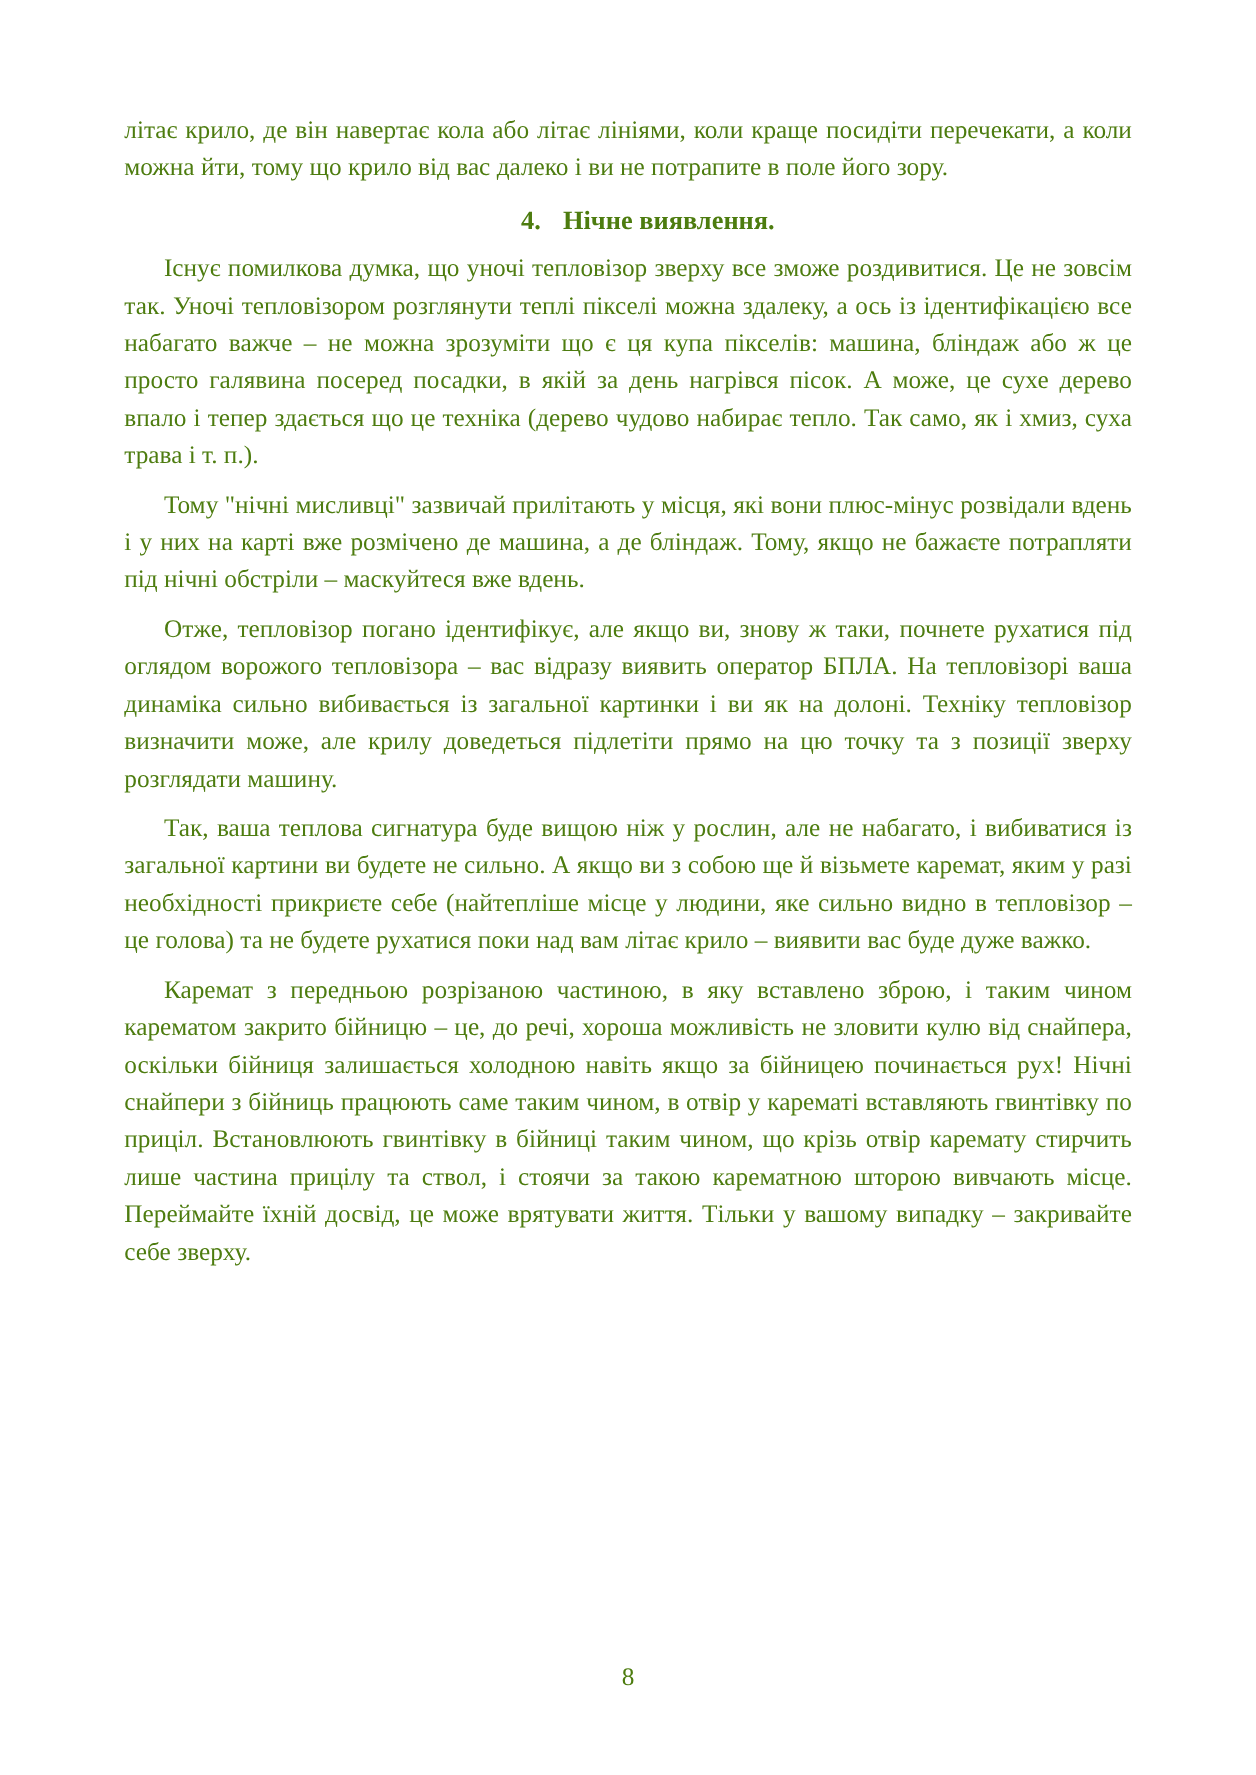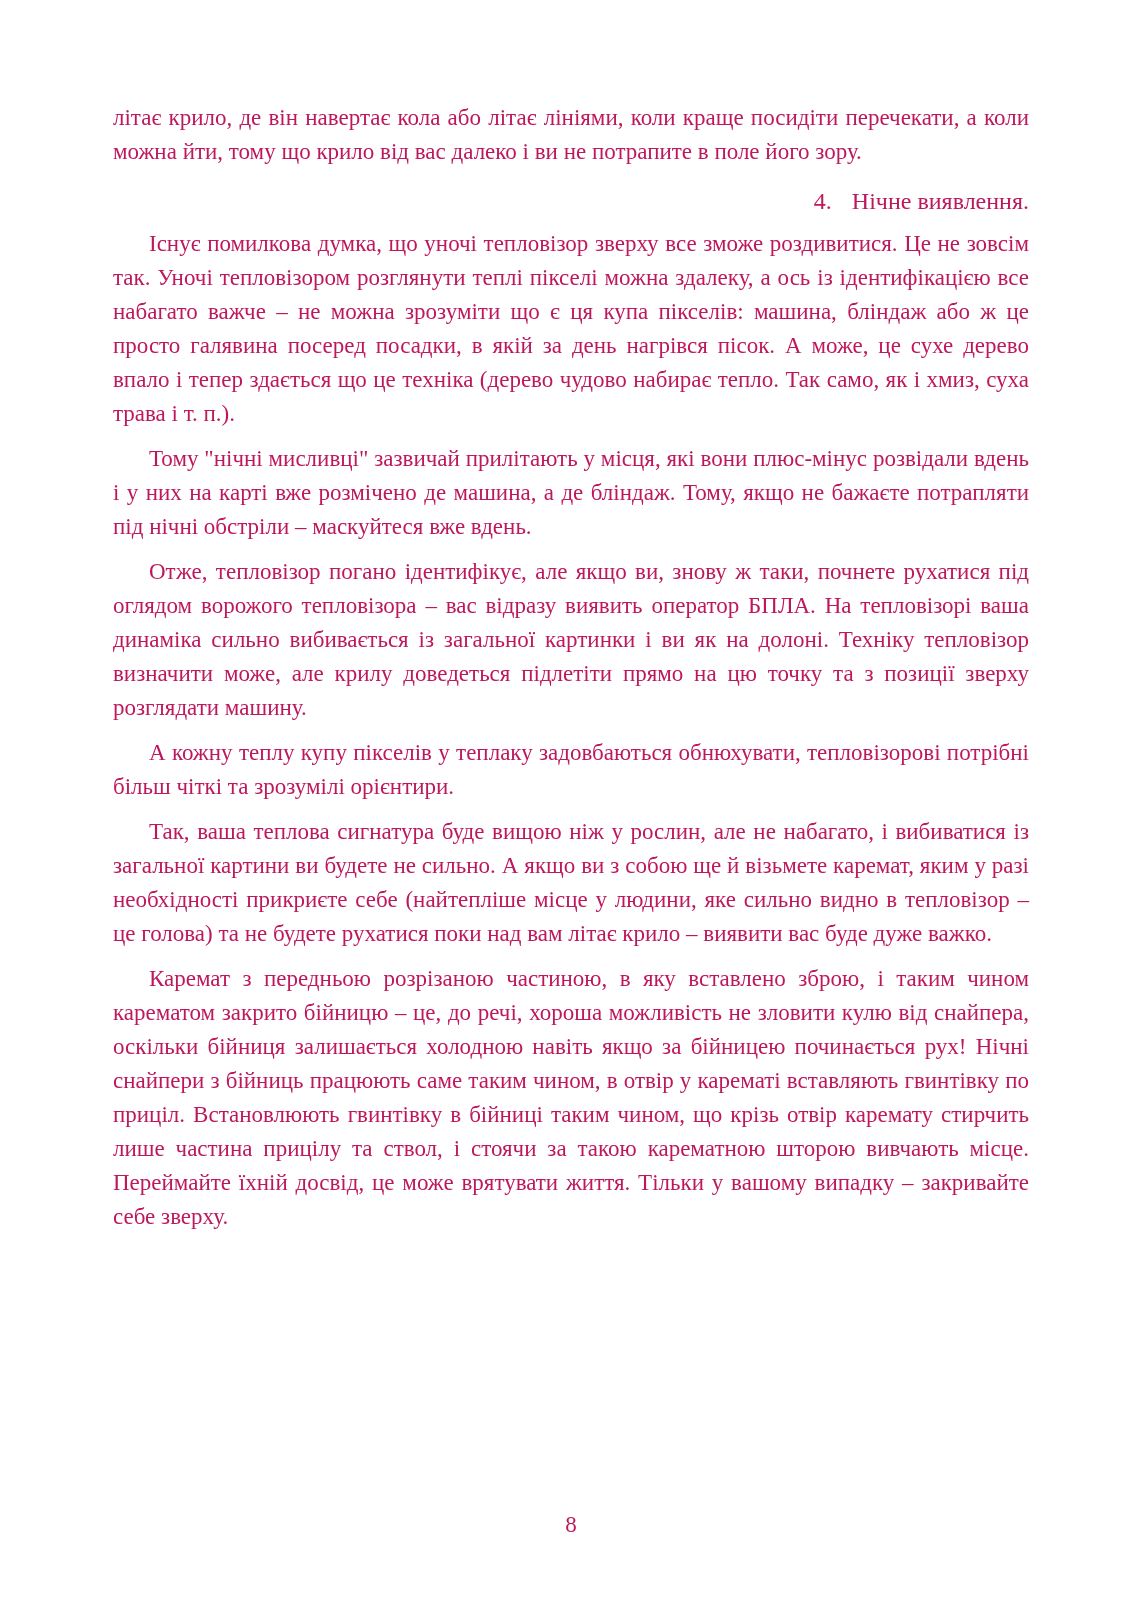--- a/index.html
+++ b/index.html
@@ -6,45 +6,45 @@
     margin: 0;
     padding: 0;
     background: #ffffff;
   }
   .page {
     position: relative;
     width: 1142px;
     height: 1614px;
     background: #ffffff;
     font-family: "Liberation Serif", "DejaVu Serif", serif;
-    color: #be185d;
+    color: #4d7c0f;
     overflow: hidden;
   }
   .content {
     position: absolute;
     left: 113px;
     top: 101px;
     width: 916px;
     font-size: 23px;
     line-height: 34px;
     text-align: justify;
   }
   .para {
     margin: 0 0 11px 0;
     text-indent: 36px;
   }
   .para.no-indent {
     text-indent: 0;
   }
   .heading {
     font-size: 24px;
-    font-weight: normal;
+    font-weight: bold;
     margin: 15px 0 9px 0;
     padding-left: 36px;
-    text-align: right;
+    text-align: center;
     line-height: 34px;
   }
   .heading .sec-num {
     margin-right: 20px;
   }
   .page-number {
     position: absolute;
     top: 1510px;
     left: 0;
     width: 100%;
@@ -61,20 +61,19 @@
 
     <p class="para no-indent">літає крило, де він навертає кола або літає лініями, коли краще посидіти перечекати, а коли можна йти, тому що крило від вас далеко і ви не потрапите в поле його зору.</p>
 
     <h2 class="heading">
       <span class="sec-num">4.</span><span>Нічне виявлення.</span>
     </h2>
 
     <p class="para">Існує помилкова думка, що уночі тепловізор зверху все зможе роздивитися. Це не зовсім так. Уночі тепловізором розглянути теплі пікселі можна здалеку, а ось із ідентифікацією все набагато важче – не можна зрозуміти що є ця купа пікселів: машина, бліндаж або ж це просто галявина посеред посадки, в якій за день нагрівся пісок. А може, це сухе дерево впало і тепер здається що це техніка (дерево чудово набирає тепло. Так само, як і хмиз, суха трава і т. п.).</p>
     <p class="para">Тому "нічні мисливці" зазвичай прилітають у місця, які вони плюс-мінус розвідали вдень і у них на карті вже розмічено де машина, а де бліндаж. Тому, якщо не бажаєте потрапляти під нічні обстріли – маскуйтеся вже вдень.</p>
     <p class="para">Отже, тепловізор погано ідентифікує, але якщо ви, знову ж таки, почнете рухатися під оглядом ворожого тепловізора – вас відразу виявить оператор БПЛА. На тепловізорі ваша динаміка сильно вибивається із загальної картинки і ви як на долоні. Техніку тепловізор визначити може, але крилу доведеться підлетіти прямо на цю точку та з позиції зверху розглядати машину.</p>
-    <p class="para">А кожну теплу купу пікселів у теплаку задовбаються обнюхувати, тепловізорові потрібні більш чіткі та зрозумілі орієнтири.</p>
     <p class="para">Так, ваша теплова сигнатура буде вищою ніж у рослин, але не набагато, і вибиватися із загальної картини ви будете не сильно. А якщо ви з собою ще й візьмете каремат, яким у разі необхідності прикриєте себе (найтепліше місце у людини, яке сильно видно в тепловізор – це голова) та не будете рухатися поки над вам літає крило – виявити вас буде дуже важко.</p>
     <p class="para">Каремат з передньою розрізаною частиною, в яку вставлено зброю, і таким чином карематом закрито бійницю – це, до речі, хороша можливість не зловити кулю від снайпера, оскільки бійниця залишається холодною навіть якщо за бійницею починається рух! Нічні снайпери з бійниць працюють саме таким чином, в отвір у карематі вставляють гвинтівку по приціл. Встановлюють гвинтівку в бійниці таким чином, що крізь отвір каремату стирчить лише частина прицілу та ствол, і стоячи за такою карематною шторою вивчають місце. Переймайте їхній досвід, це може врятувати життя. Тільки у вашому випадку – закривайте себе зверху.</p>
 
   </div>
 
   <div class="page-number">8</div>
 </div>
 
 </body></html>

